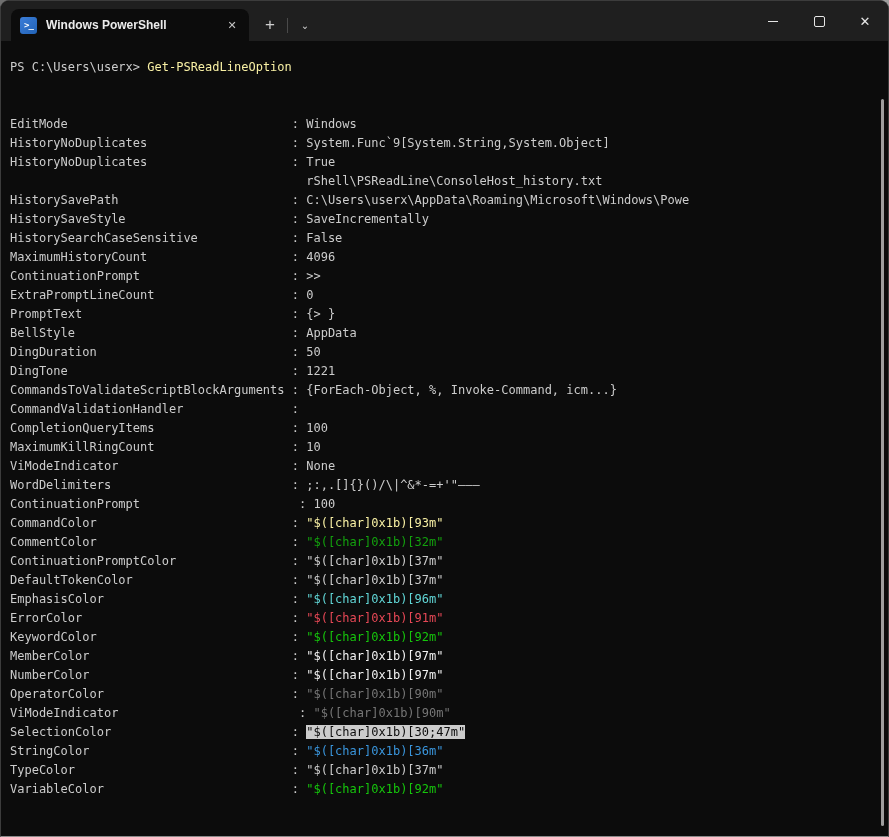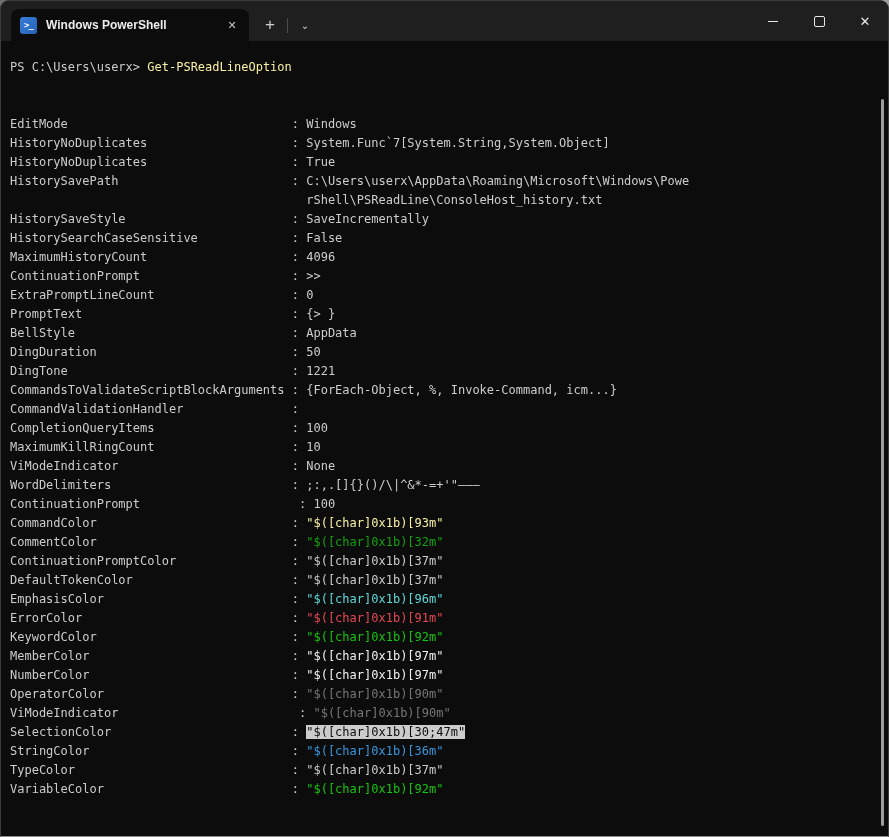--- a/index.html
+++ b/index.html
@@ -74,24 +74,24 @@
       </div>
     </div>
   </div>
 
   <div class="terminal">
     <div class="tline"><span>PS C:\Users\userx&gt; </span><span class="cmd">Get-PSReadLineOption</span></div>
     <div class="tline"></div>
     <div class="tline"></div>
     <div>
         <div class="tline"><span>EditMode                               : </span><span>Windows</span></div>
-        <div class="tline"><span>HistoryNoDuplicates                    : </span><span>System.Func`7[System.String,System.Object]</span></div>
+        <div class="tline"><span>HistoryNoDuplicates                    : </span><span>System.Func`9[System.String,System.Object]</span></div>
         <div class="tline"><span>HistoryNoDuplicates                    : </span><span>True</span></div>
+        <div class="tline">                                         rShell\PSReadLine\ConsoleHost_history.txt</div>
         <div class="tline"><span>HistorySavePath                        : </span><span>C:\Users\userx\AppData\Roaming\Microsoft\Windows\Powe</span></div>
-        <div class="tline">                                         rShell\PSReadLine\ConsoleHost_history.txt</div>
         <div class="tline"><span>HistorySaveStyle                       : </span><span>SaveIncrementally</span></div>
         <div class="tline"><span>HistorySearchCaseSensitive             : </span><span>False</span></div>
         <div class="tline"><span>MaximumHistoryCount                    : </span><span>4096</span></div>
         <div class="tline"><span>ContinuationPrompt                     : </span><span>&gt;&gt;</span></div>
         <div class="tline"><span>ExtraPromptLineCount                   : </span><span>0</span></div>
         <div class="tline"><span>PromptText                             : </span><span>{&gt; }</span></div>
         <div class="tline"><span>BellStyle                              : </span><span>AppData</span></div>
         <div class="tline"><span>DingDuration                           : </span><span>50</span></div>
         <div class="tline"><span>DingTone                               : </span><span>1221</span></div>
         <div class="tline"><span>CommandsToValidateScriptBlockArguments : </span><span>{ForEach-Object, %, Invoke-Command, icm...}</span></div>

